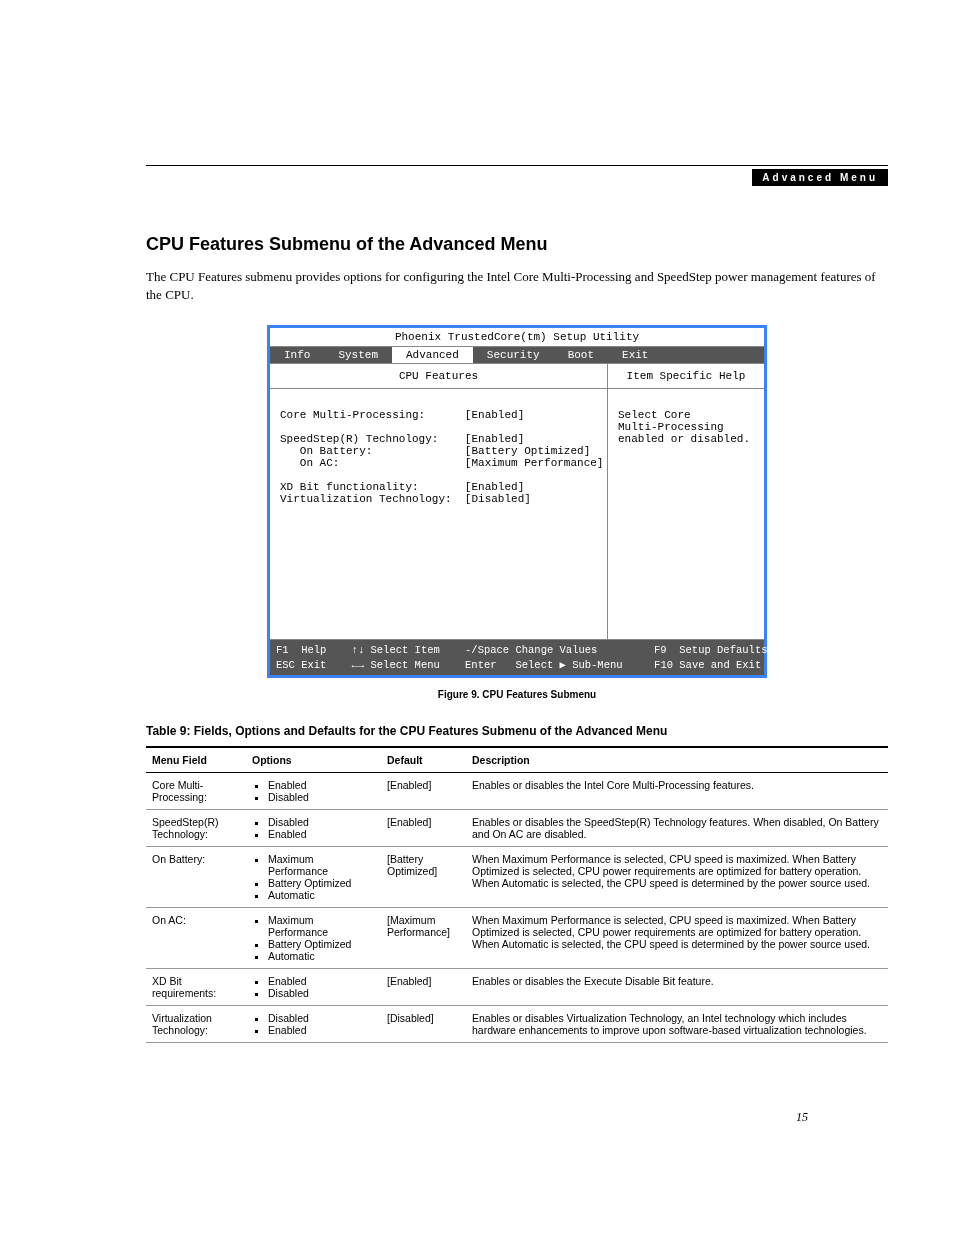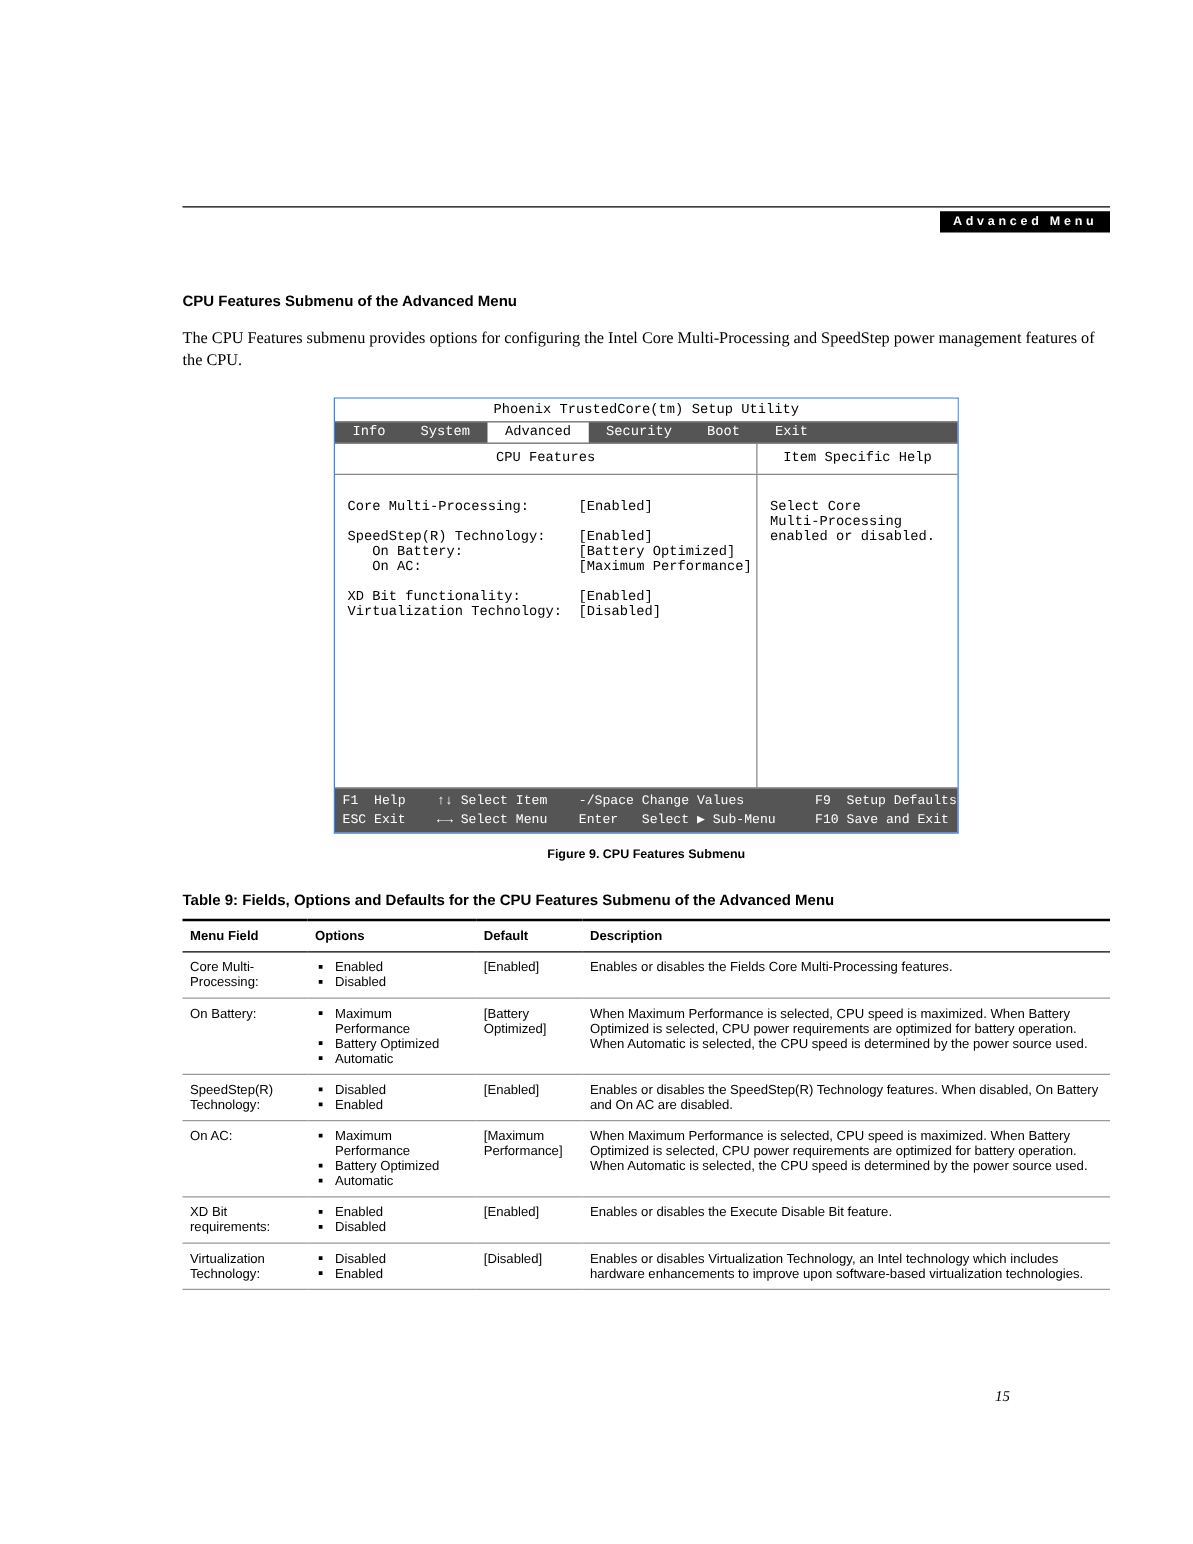--- a/index.html
+++ b/index.html
@@ -27,36 +27,36 @@
     font-family: Arial, Helvetica, sans-serif;
     font-weight: bold;
     font-size: 10px;
     letter-spacing: 3px;
     padding: 3px 10px;
   }
   .clear { clear: both; }
   h2.section-title {
     font-family: Arial, Helvetica, sans-serif;
     font-weight: bold;
-    font-size: 12px;
+    font-size: 18px;
     margin: 48px 0 6px 0;
   }
   p.intro {
     font-size: 13px;
     line-height: 1.35;
     margin: 13px 0 22px 0;
   }
   
   .bios {
     width: 500px;
     margin: 11px auto;
     font-family: 'Courier New', Courier, monospace;
     font-size: 11px;
     color: #000;
-    border: 1px solid #3b82f6;
+    border: 3px solid #3b82f6;
     background: #fff;
   }
   .bios-title {
     text-align: center;
     padding: 3px 0;
     background: #fff;
   }
   .bios-tabs {
     display: flex;
     background: #555;
@@ -218,46 +218,46 @@
     <tbody id="tbody">
         <tr>
           <td>Core Multi-Processing:</td>
           <td>
             <ul>
               <li>Enabled</li>
               <li>Disabled</li>
             </ul>
           </td>
           <td>[Enabled]</td>
-          <td>Enables or disables the Fields Core Multi-Processing features.</td>
+          <td>Enables or disables the Intel Core Multi-Processing features.</td>
+        </tr>
+        <tr>
+          <td>SpeedStep(R) Technology:</td>
+          <td>
+            <ul>
+              <li>Disabled</li>
+              <li>Enabled</li>
+            </ul>
+          </td>
+          <td>[Enabled]</td>
+          <td>Enables or disables the SpeedStep(R) Technology features. When disabled, On Battery and On AC are disabled.</td>
         </tr>
         <tr>
           <td class="sub-indent">On Battery:</td>
           <td>
             <ul>
               <li>Maximum Performance</li>
               <li>Battery Optimized</li>
               <li>Automatic</li>
             </ul>
           </td>
           <td>[Battery Optimized]</td>
           <td>When Maximum Performance is selected, CPU speed is maximized. When Battery Optimized is selected, CPU power requirements are optimized for battery operation. When Automatic is selected, the CPU speed is determined by the power source used.</td>
         </tr>
         <tr>
-          <td>SpeedStep(R) Technology:</td>
-          <td>
-            <ul>
-              <li>Disabled</li>
-              <li>Enabled</li>
-            </ul>
-          </td>
-          <td>[Enabled]</td>
-          <td>Enables or disables the SpeedStep(R) Technology features. When disabled, On Battery and On AC are disabled.</td>
-        </tr>
-        <tr>
           <td class="sub-indent">On AC:</td>
           <td>
             <ul>
               <li>Maximum Performance</li>
               <li>Battery Optimized</li>
               <li>Automatic</li>
             </ul>
           </td>
           <td>[Maximum Performance]</td>
           <td>When Maximum Performance is selected, CPU speed is maximized. When Battery Optimized is selected, CPU power requirements are optimized for battery operation. When Automatic is selected, the CPU speed is determined by the power source used.</td>

